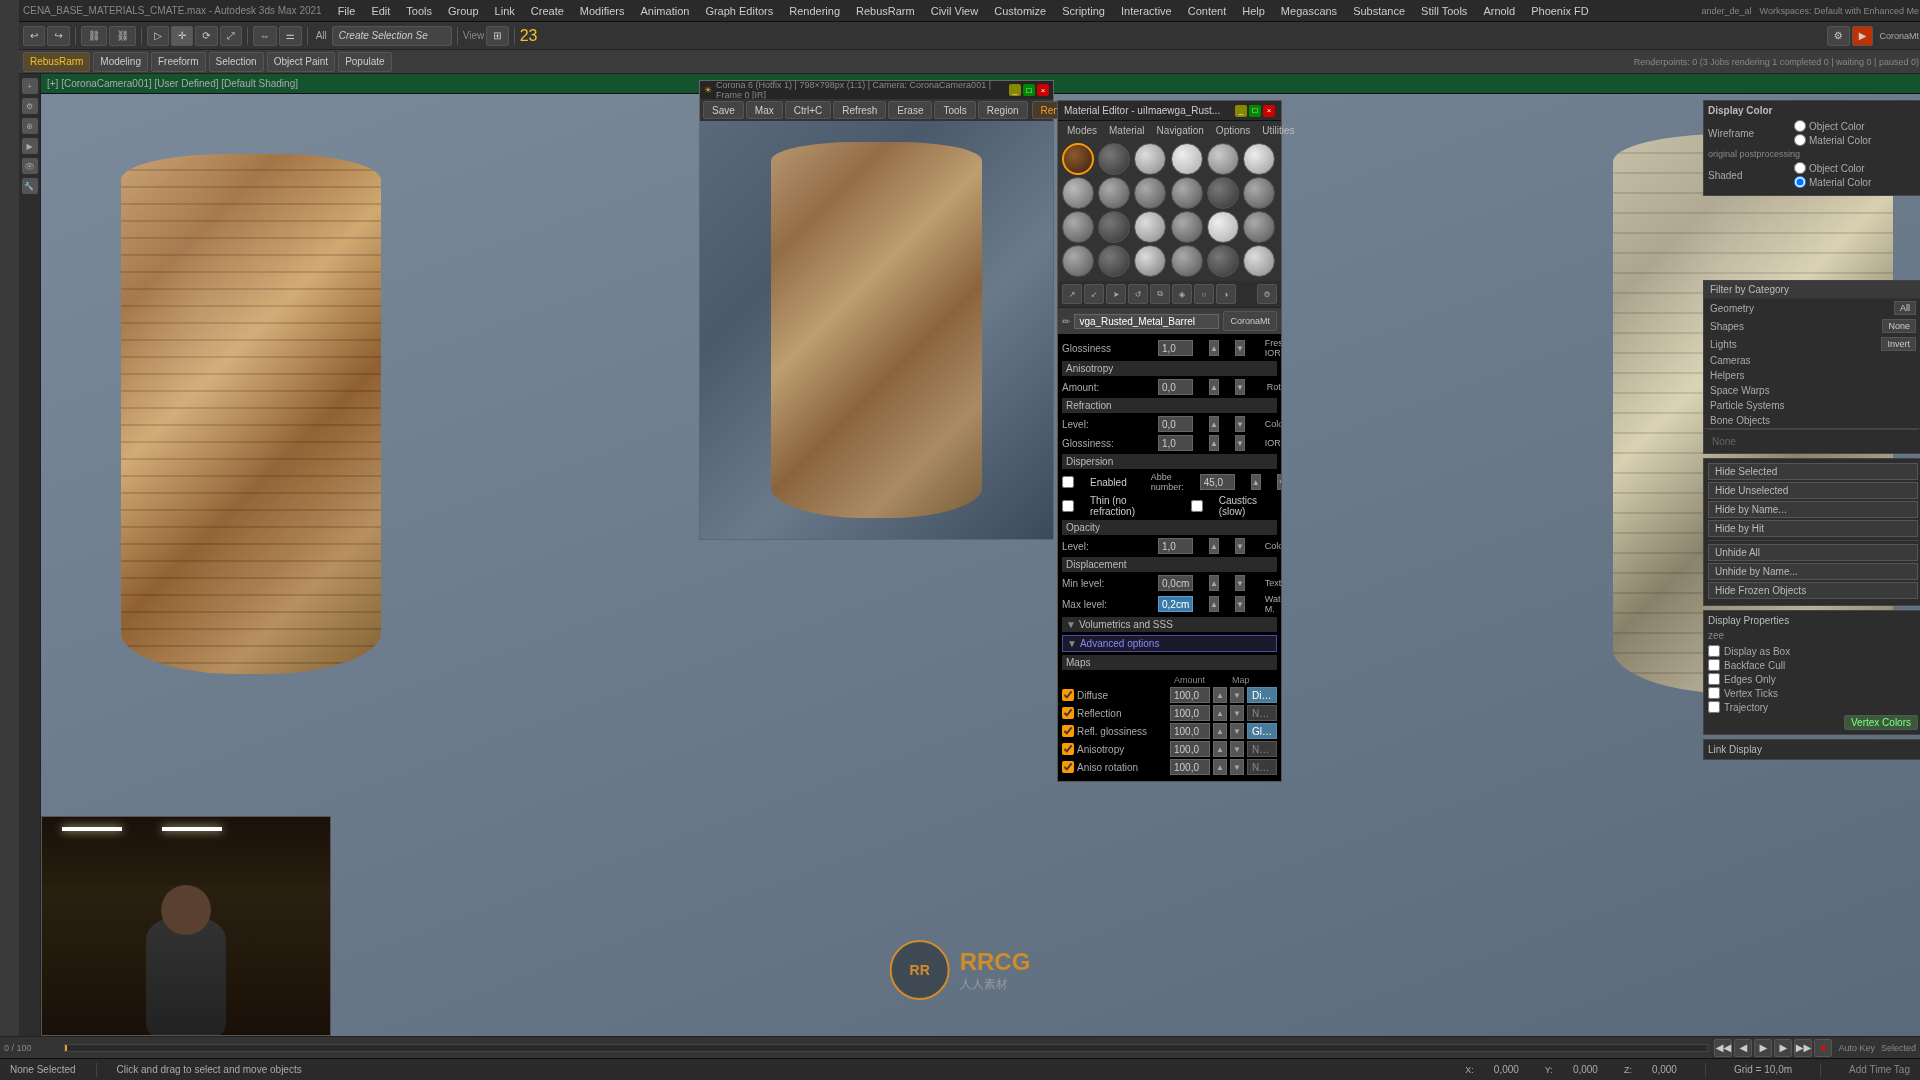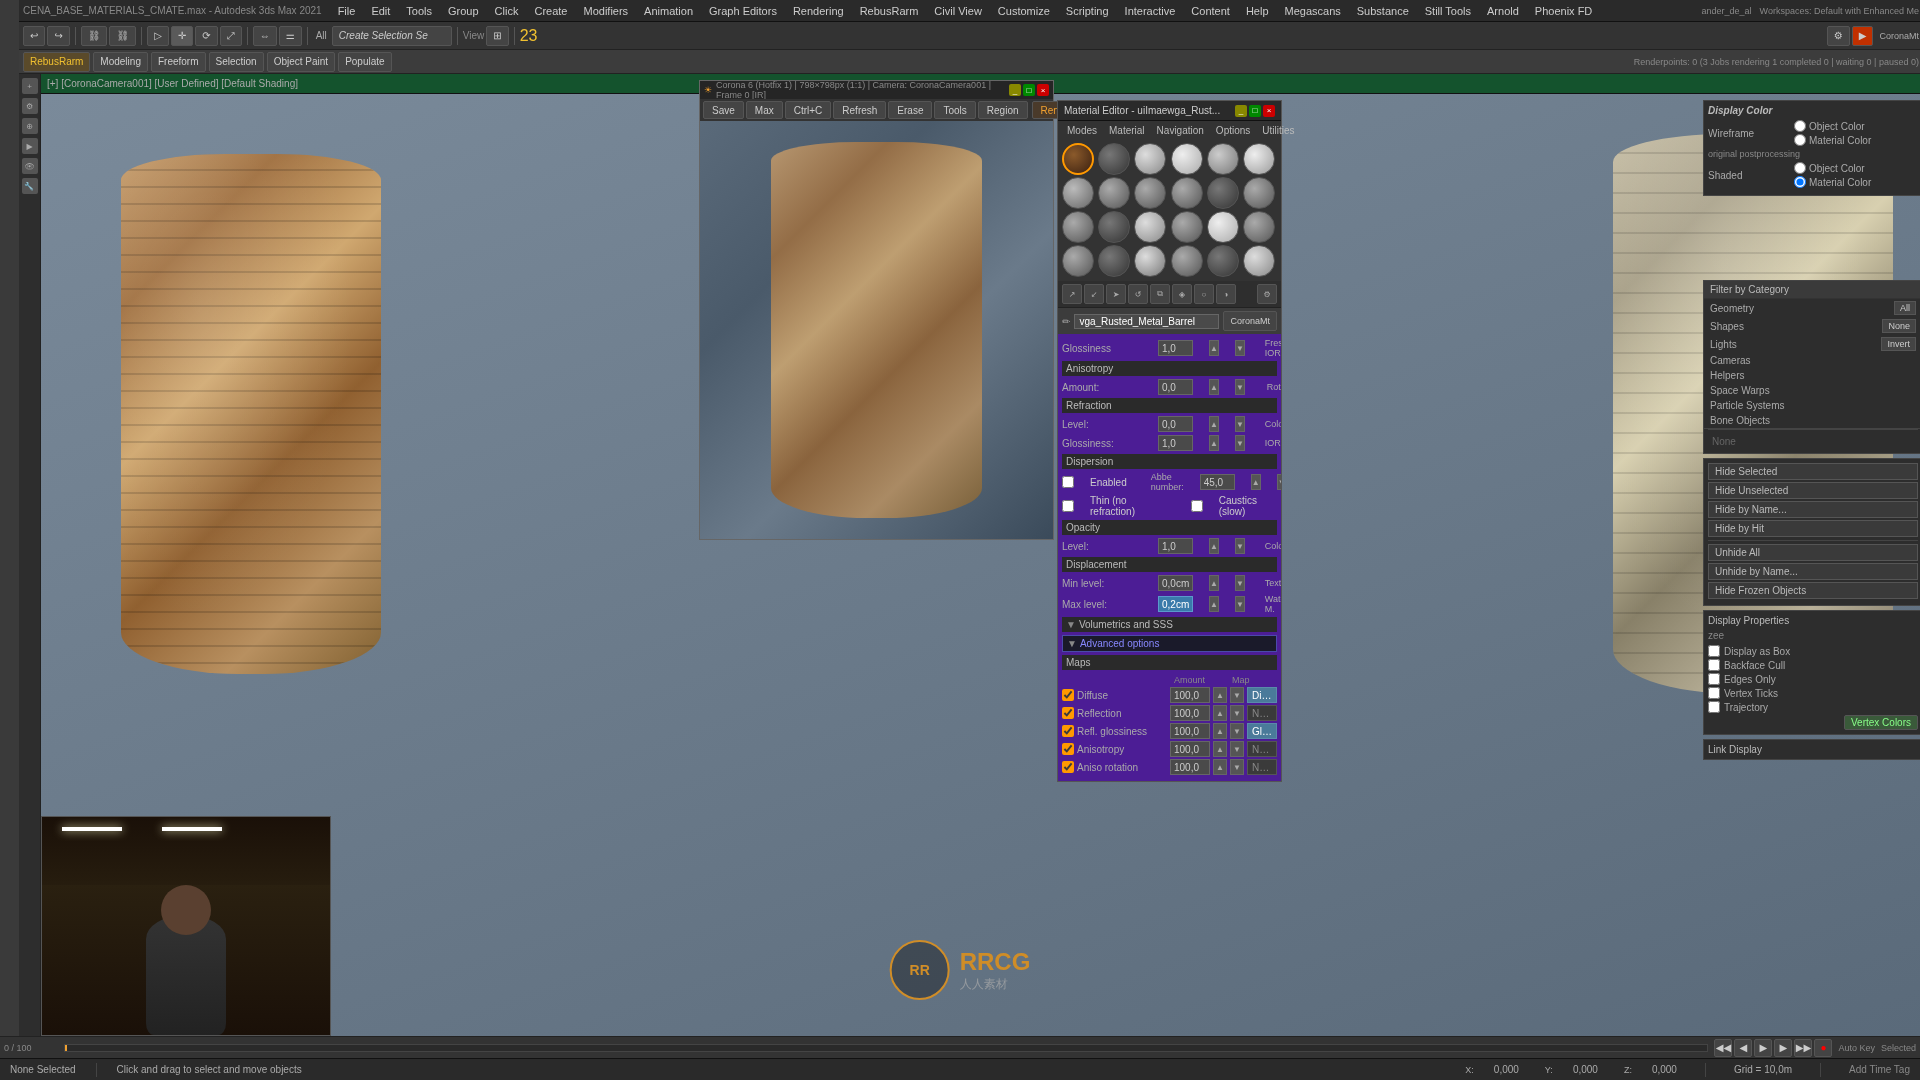--- a/index.html
+++ b/index.html
@@ -30,21 +30,21 @@
     .viewport-header { background: #14532d; height: 20px; display: flex; align-items: center; padding: 0 6px; font-size: 10px; color: #aaa; border-bottom: 1px solid #111; }
 
     
     .viewport-content { flex: 1; background: #4a5a6a; position: relative; overflow: hidden; }
 
     
     #mini-camera { position: absolute; bottom: 0; left: 0; width: 290px; height: 220px; background: #1a1a1a; border: 1px solid #555; overflow: hidden; }
     .person-placeholder { width: 100%; height: 100%; background: linear-gradient(180deg, #1a1008 0%, #2a2010 40%, #3a3020 100%); position: relative; }
 
     
-    #mat-editor { width: 230px; background: #4c1d95; border: 1px solid #555; position: absolute; right: 450px; top: 80px; z-index: 10; }
+    #mat-editor { width: 230px; background: #000000; border: 1px solid #555; position: absolute; right: 450px; top: 80px; z-index: 10; }
     #mat-editor-header { background: #2a2a2a; height: 20px; display: flex; align-items: center; justify-content: space-between; padding: 0 6px; font-size: 10px; color: #ccc; border-bottom: 1px solid #111; }
     #mat-editor-menubar { display: flex; align-items: center; background: #333; height: 18px; padding: 0 4px; gap: 2px; font-size: 10px; }
     .mat-menu-item { color: #bbb; padding: 0 5px; cursor: pointer; }
 
     
     #mat-grid { display: grid; grid-template-columns: repeat(6, 1fr); gap: 2px; padding: 4px; background: #333; }
     .mat-sphere { width: 32px; height: 32px; border-radius: 50%; background: radial-gradient(circle at 35% 35%, #aaa, #555); border: 1px solid #555; cursor: pointer; }
     .mat-sphere:first-child { border: 2px solid #f90; }
     .mat-sphere.rust { background: radial-gradient(circle at 35% 35%, #8b5a2b, #3a2010); }
     .mat-sphere.light { background: radial-gradient(circle at 35% 35%, #ddd, #888); }
@@ -119,21 +119,21 @@
 <body>
 
 <div id="app">
 
   <div id="menu-bar">
     <span class="menu-title" style="font-size:10px; color:#888; margin-right:8px;">CENA_BASE_MATERIALS_CMATE.max - Autodesk 3ds Max 2021</span>
     <span class="menu-item">File</span>
     <span class="menu-item">Edit</span>
     <span class="menu-item">Tools</span>
     <span class="menu-item">Group</span>
-    <span class="menu-item">Click</span>
+    <span class="menu-item">Link</span>
     <span class="menu-item">Create</span>
     <span class="menu-item">Modifiers</span>
     <span class="menu-item">Animation</span>
     <span class="menu-item">Graph Editors</span>
     <span class="menu-item">Rendering</span>
     <span class="menu-item">RebusRarm</span>
     <span class="menu-item">Civil View</span>
     <span class="menu-item">Customize</span>
     <span class="menu-item">Scripting</span>
     <span class="menu-item">Interactive</span>
@@ -485,21 +485,21 @@
           <button class="spin-btn">▼</button>
           <button class="map-name none">No Map</button>
         </div>
 
       </div>
     </div>
 
     <div style="position:absolute; right:0; top:100px; width:220px;">
 
       <div style="background:#2d2d2d; border:1px solid #444; padding:4px; margin-bottom:4px;">
-        <div style="font-size:10px; color:#bbb; font-weight:bold; margin-bottom:4px;font-style:italic;">Display Color</div>
+        <div style="font-size:10px; color:#bbb; font-weight:bold; margin-bottom:4px;">Display Color</div>
         <div class="cc-row">
           <span style="font-size:10px; color:#aaa; width:80px;">Wireframe</span>
           <div style="display:flex; flex-direction:column; gap:2px;">
             <label style="display:flex; align-items:center; gap:3px; font-size:10px; color:#aaa;">
               <input type="radio" name="wireframe" class="radio-btn" style="">
               <span>Object Color</span>
             </label>
             <label style="display:flex; align-items:center; gap:3px; font-size:10px; color:#aaa;">
               <input type="radio" name="wireframe" class="radio-btn" style="">
               <span>Material Color</span>

